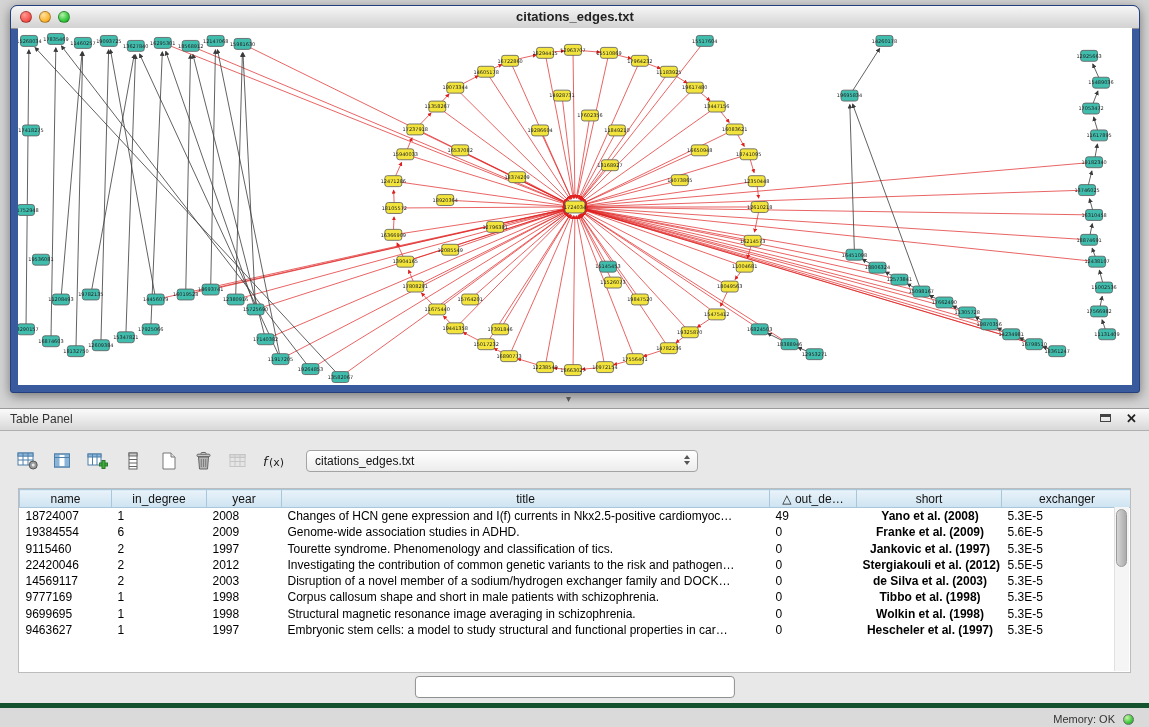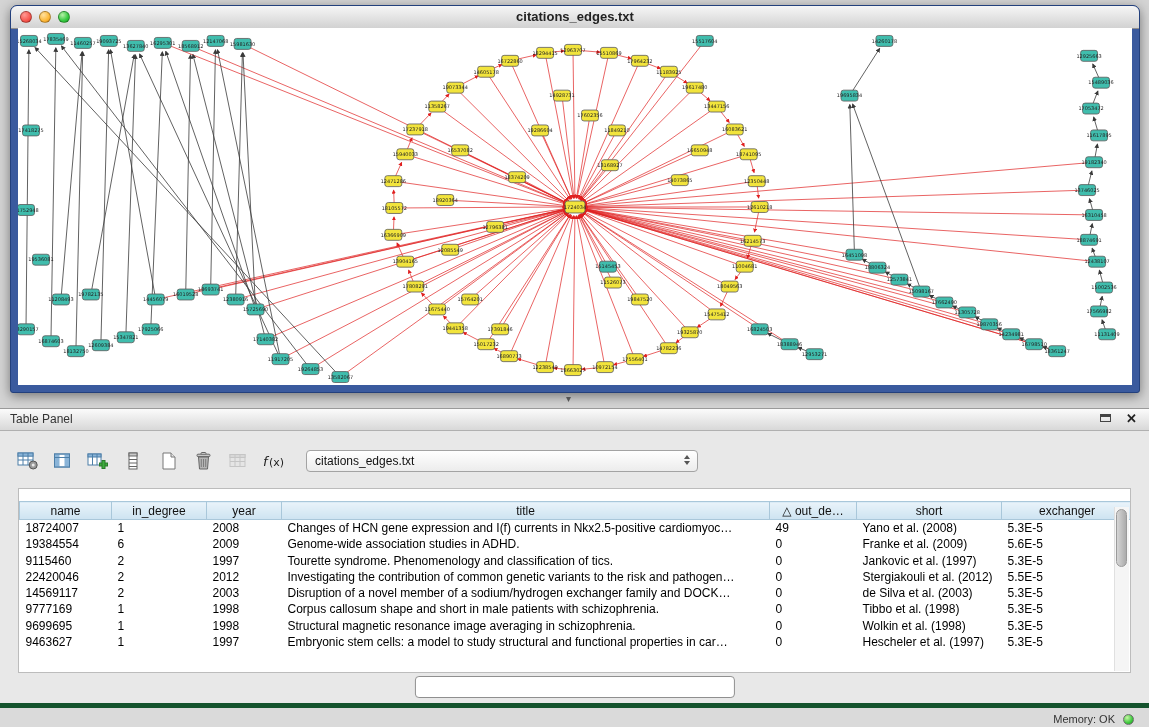--- a/index.html
+++ b/index.html
@@ -38,26 +38,26 @@
   .icon-btn{width:28px;height:26px;display:flex;align-items:center;justify-content:center;background:transparent;border:none;padding:0;cursor:pointer;}
   .icon-btn.disabled{opacity:.55;}
   .combo{margin-left:12px;width:392px;height:22px;background:linear-gradient(#ffffff,#ececec);
     border:1px solid #a3a3a3;border-radius:4px;display:flex;align-items:center;
     padding:0 8px;font-size:12px;color:#111;position:relative;cursor:pointer;box-sizing:border-box;}
   .combo-arrows{position:absolute;right:7px;top:4px;display:flex;flex-direction:column;align-items:center;}
   .arr-up{width:0;height:0;border-left:3.5px solid transparent;border-right:3.5px solid transparent;border-bottom:4px solid #555;margin-bottom:2px;}
   .arr-down{width:0;height:0;border-left:3.5px solid transparent;border-right:3.5px solid transparent;border-top:4px solid #555;}
 
   .table-wrap{position:absolute;left:18px;top:79px;width:1113px;height:185px;background:#fff;border:1px solid #bcbcbc;box-sizing:border-box;overflow:hidden;}
-  table{border-collapse:collapse;table-layout:fixed;width:1113px;font-size:12px;margin-top:12px;}
+  table{border-collapse:collapse;table-layout:fixed;width:1113px;font-size:12px;}
   thead th{height:17px;background:linear-gradient(#e9f3fa,#cde3f1);border:1px solid #a9c7da;
     font-weight:normal;font-size:12px;color:#111;text-align:center;padding:0 3px;
     overflow:hidden;white-space:nowrap;cursor:pointer;}
   tbody td{height:16px;line-height:16.3px;padding:0 4px 0 6px;white-space:nowrap;overflow:hidden;color:#000;}
-  tbody td.center{}
+  tbody td.center{text-align:center;font-weight:bold;}
   .vscroll{position:absolute;right:1px;top:18px;bottom:1px;width:14px;background:#f5f5f5;border-left:1px solid #e0e0e0;}
   .vthumb{position:absolute;left:1px;top:2px;width:11px;height:58px;border-radius:6px;
     background:linear-gradient(90deg,#d6d6d6,#ababab);border:1px solid #9a9a9a;box-sizing:border-box;cursor:pointer;}
 
   .tabs{position:absolute;top:267px;left:50%;transform:translateX(-50%);display:flex;height:20px;
     border:1px solid #8f8f8f;border-radius:4px;overflow:hidden;background:#fff;}
   .tab{padding:0 20px;font-size:12px;line-height:20px;background:linear-gradient(#ffffff,#e4e4e4);
     border-left:1px solid #9f9f9f;color:#111;cursor:pointer;white-space:nowrap;margin-top:22px;}
   .tab:first-child{border-left:none;}
   .tab.selected{background:linear-gradient(#7d7d7d,#5e5e5e);color:#fff;}

